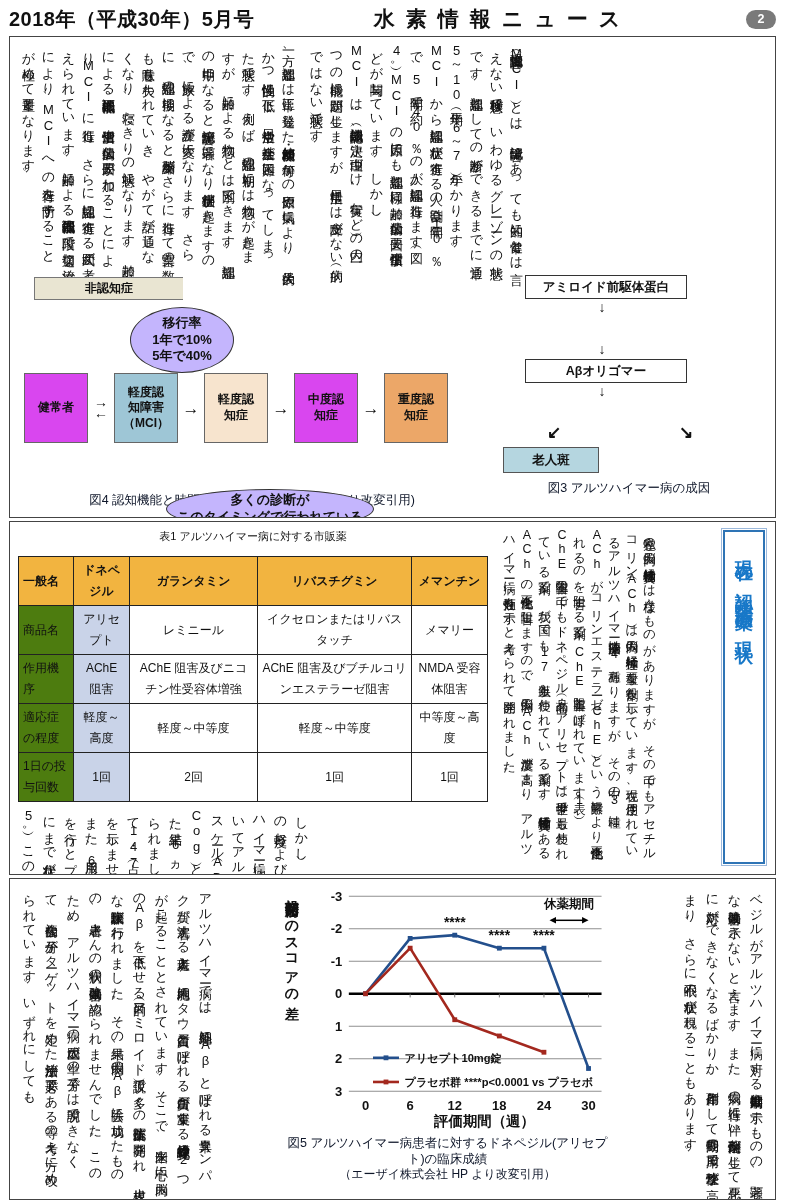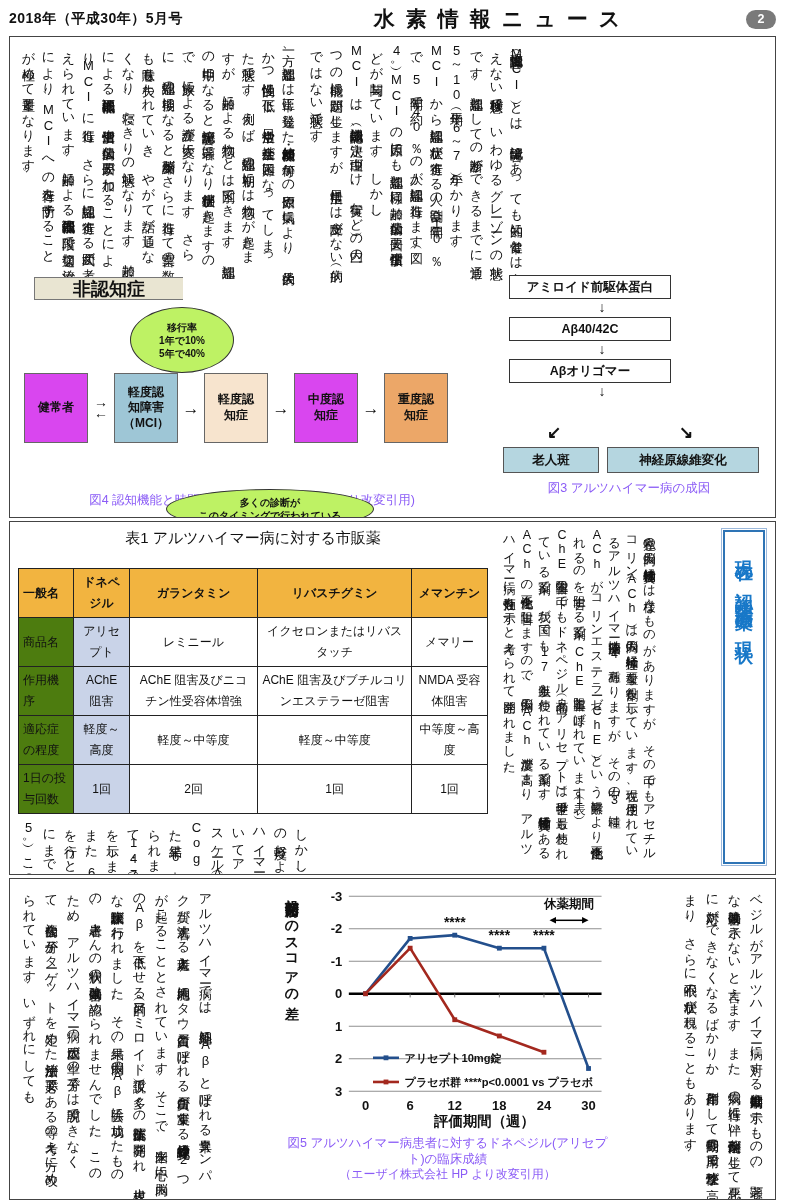--- a/index.html
+++ b/index.html
@@ -1,78 +1,78 @@
 <!DOCTYPE html>
 <html><head>
 <meta charset="utf-8">
 <style>
   html,body{margin:0;padding:0;background:#fff;}
   body{width:785px;font-family:"Liberation Sans",sans-serif;color:#111;}
   .page{padding:2px 9px 4px 9px;box-sizing:border-box;}
   
   .hdr{height:34px;display:flex;align-items:center;}
-  .hdr .issue{width:250px;font-size:14px;font-weight:bold;letter-spacing:0.5px;}
+  .hdr .issue{width:250px;font-size:20px;font-weight:bold;letter-spacing:0.5px;}
   .hdr .title{flex:1;text-align:center;font-size:21px;font-weight:bold;letter-spacing:11px;}
   .hdr .badge{width:30px;height:19px;border-radius:10px;background:#7a7a7a;color:#fff;
     font-size:12.5px;font-weight:bold;display:flex;align-items:center;justify-content:center;}
   
   .sec{border:1px solid #444;box-sizing:border-box;padding:6px 8px;margin-bottom:3px;overflow:hidden;background:#fff;}
   .s1{height:482px;}
   .s2{height:354px;}
   .s3{height:322px;}
   
   .vtext{writing-mode:vertical-rl;text-orientation:upright;font-size:13px;line-height:20px;
     letter-spacing:0.4px;color:#111;}
   .vtext p{margin:0;}
   .vtext p + p{margin-block-start:8px;}
   .s1-text{height:222px;}
   .s2-p1{height:330px;font-size:12.5px;line-height:17.5px;}
   .s2-p2{height:138px;line-height:21px;margin-top:6px;}
   .s3-left{height:300px;line-height:22px;}
   .s3-right{height:300px;line-height:22px;}
   
   .diagrams{display:flex;justify-content:space-between;margin-top:8px;}
-  .figcap{font-size:12.5px;text-align:center;margin-top:5px;color:#8b5cf6;}
+  .figcap{font-size:12.5px;text-align:center;margin-top:5px;color:#0f172a;}
   
   .fig4{width:468px;}
   .fig4-canvas{position:relative;width:462px;height:214px;}
   .f4-bar{position:absolute;left:16px;top:4px;width:372px;height:23px;display:flex;}
-  .f4-bar div{display:flex;align-items:center;justify-content:center;font-size:18px;font-weight:bold;border:1px solid #777;box-sizing:border-box;}
+  .f4-bar div{display:flex;align-items:center;justify-content:center;font-size:12px;font-weight:bold;border:1px solid #777;box-sizing:border-box;}
   .f4-bar .seg1{width:40%;background:#E9E5D2;border-right:none;}
   .f4-bar .seg2{width:60%;background:#A5A172;color:#111;}
-  .oval{position:absolute;background:#bef264;border:1.5px solid #333;border-radius:50%;
+  .oval{position:absolute;background:#c4b5fd;border:1.5px solid #333;border-radius:50%;
     display:flex;align-items:center;justify-content:center;text-align:center;
-    font-size:10px;font-weight:bold;line-height:1.3;white-space:pre-line;}
+    font-size:13px;font-weight:bold;line-height:1.3;white-space:pre-line;}
   .f4-oval1{left:112px;top:34px;width:102px;height:64px;}
   .f4-oval2{left:148px;top:174px;width:206px;height:38px;margin-top:42px;}
   .f4-boxes{position:absolute;left:6px;top:100px;display:flex;align-items:center;}
   .f4-box{width:64px;height:70px;border:1px solid #666;box-sizing:border-box;display:flex;align-items:center;
     justify-content:center;text-align:center;font-size:12px;font-weight:bold;line-height:1.3;white-space:pre-line;}
   .f4-b0{background:#d946ef;}
   .f4-b1{background:#9EC6D6;}
   .f4-b2{background:#F7E4CE;}
   .f4-b3{background:#d946ef;}
   .f4-b4{background:#ECA768;}
   .f4-arrow{width:26px;text-align:center;font-size:17px;font-weight:bold;line-height:1;}
   .f4-dblarrow{width:26px;text-align:center;font-size:14px;font-weight:bold;line-height:11px;}
   
   .fig3{width:276px;}
   .fig3-canvas{position:relative;width:272px;height:202px;}
-  .f3-box{position:absolute;left:18px;width:162px;height:24px;background:#fff;border:1.5px solid #333;
+  .f3-box{position:absolute;left:34px;width:162px;height:24px;background:#fff;border:1.5px solid #333;
     box-sizing:border-box;display:flex;align-items:center;justify-content:center;
     font-size:12.5px;font-weight:bold;}
   .f3-amyloid{background:#F2A90A;}
   .f3-down{position:absolute;left:101px;width:20px;text-align:center;font-size:14px;font-weight:bold;line-height:1;}
   .f3-diag{position:absolute;font-size:17px;font-weight:bold;line-height:1;}
   .f3-out{position:absolute;top:174px;height:26px;background:#B5D6E0;border:1px solid #555;box-sizing:border-box;
     display:flex;align-items:center;justify-content:center;font-size:12.5px;font-weight:bold;}
   
   .s2-flex{display:flex;gap:12px;}
   .s2-left{width:470px;flex:none;}
-  .tbl-title{text-align:center;font-size:15px;margin:1px 0 20px 0;}
+  .tbl-title{text-align:center;font-size:11px;margin:1px 0 12px 0;}
   table.drugs{border-collapse:collapse;width:470px;font-size:12px;}
   table.drugs th,table.drugs td{border:1px solid #222;padding:3px 4px;text-align:center;vertical-align:middle;line-height:1.75;}
   table.drugs th{background:#F2B440;font-weight:bold;}
   table.drugs th.lbl{text-align:left;}
   table.drugs td.lbl{text-align:left;background:#4d7c0f;}
   table.drugs td.hl{background:#C9D3E8;}
   .title-box{margin-left:auto;flex:none;border:2px solid #2E74B5;outline:1px solid #9CB9DC;outline-offset:1px;
     width:42px;display:flex;justify-content:center;align-items:flex-start;padding-top:14px;box-sizing:border-box;height:334px;margin-top:2px;margin-right:2px;}
   .vtitle{writing-mode:vertical-rl;text-orientation:upright;font-size:18px;font-weight:bold;color:#1878C8;letter-spacing:4px;}
   
@@ -130,28 +130,26 @@
           <div class="oval f4-oval2">多くの診断が
 このタイミングで行われている</div>
         </div>
         <div class="figcap">図4 認知機能と時間の経過(認知症ネットHPより改変引用)</div>
       </div>
 
       <div class="fig3">
         <div class="fig3-canvas">
           <div class="f3-box" style="top:2px">アミロイド前駆体蛋白</div>
           <div class="f3-down" style="top:27px">↓</div>
-          <div class="f3-box" style="top:44px">Aβ40/42C</div>
           <div class="f3-down" style="top:69px">↓</div>
           <div class="f3-box" style="top:86px">Aβオリゴマー</div>
           <div class="f3-down" style="top:111px">↓</div>
           <div class="f3-diag" style="left:56px;top:151px">↙</div>
           <div class="f3-diag" style="left:188px;top:151px">↘</div>
           <div class="f3-out" style="left:12px;width:96px">老人斑</div>
-          <div class="f3-out" style="left:116px;width:152px">神経原線維変化</div>
         </div>
         <div class="figcap">図3 アルツハイマー病の成因</div>
       </div>
     </div>
   </div>
 
   <div class="sec s2">
     <div class="s2-flex">
       <div class="s2-left">
         <div class="tbl-title">表1 アルツハイマー病に対する市販薬</div>

